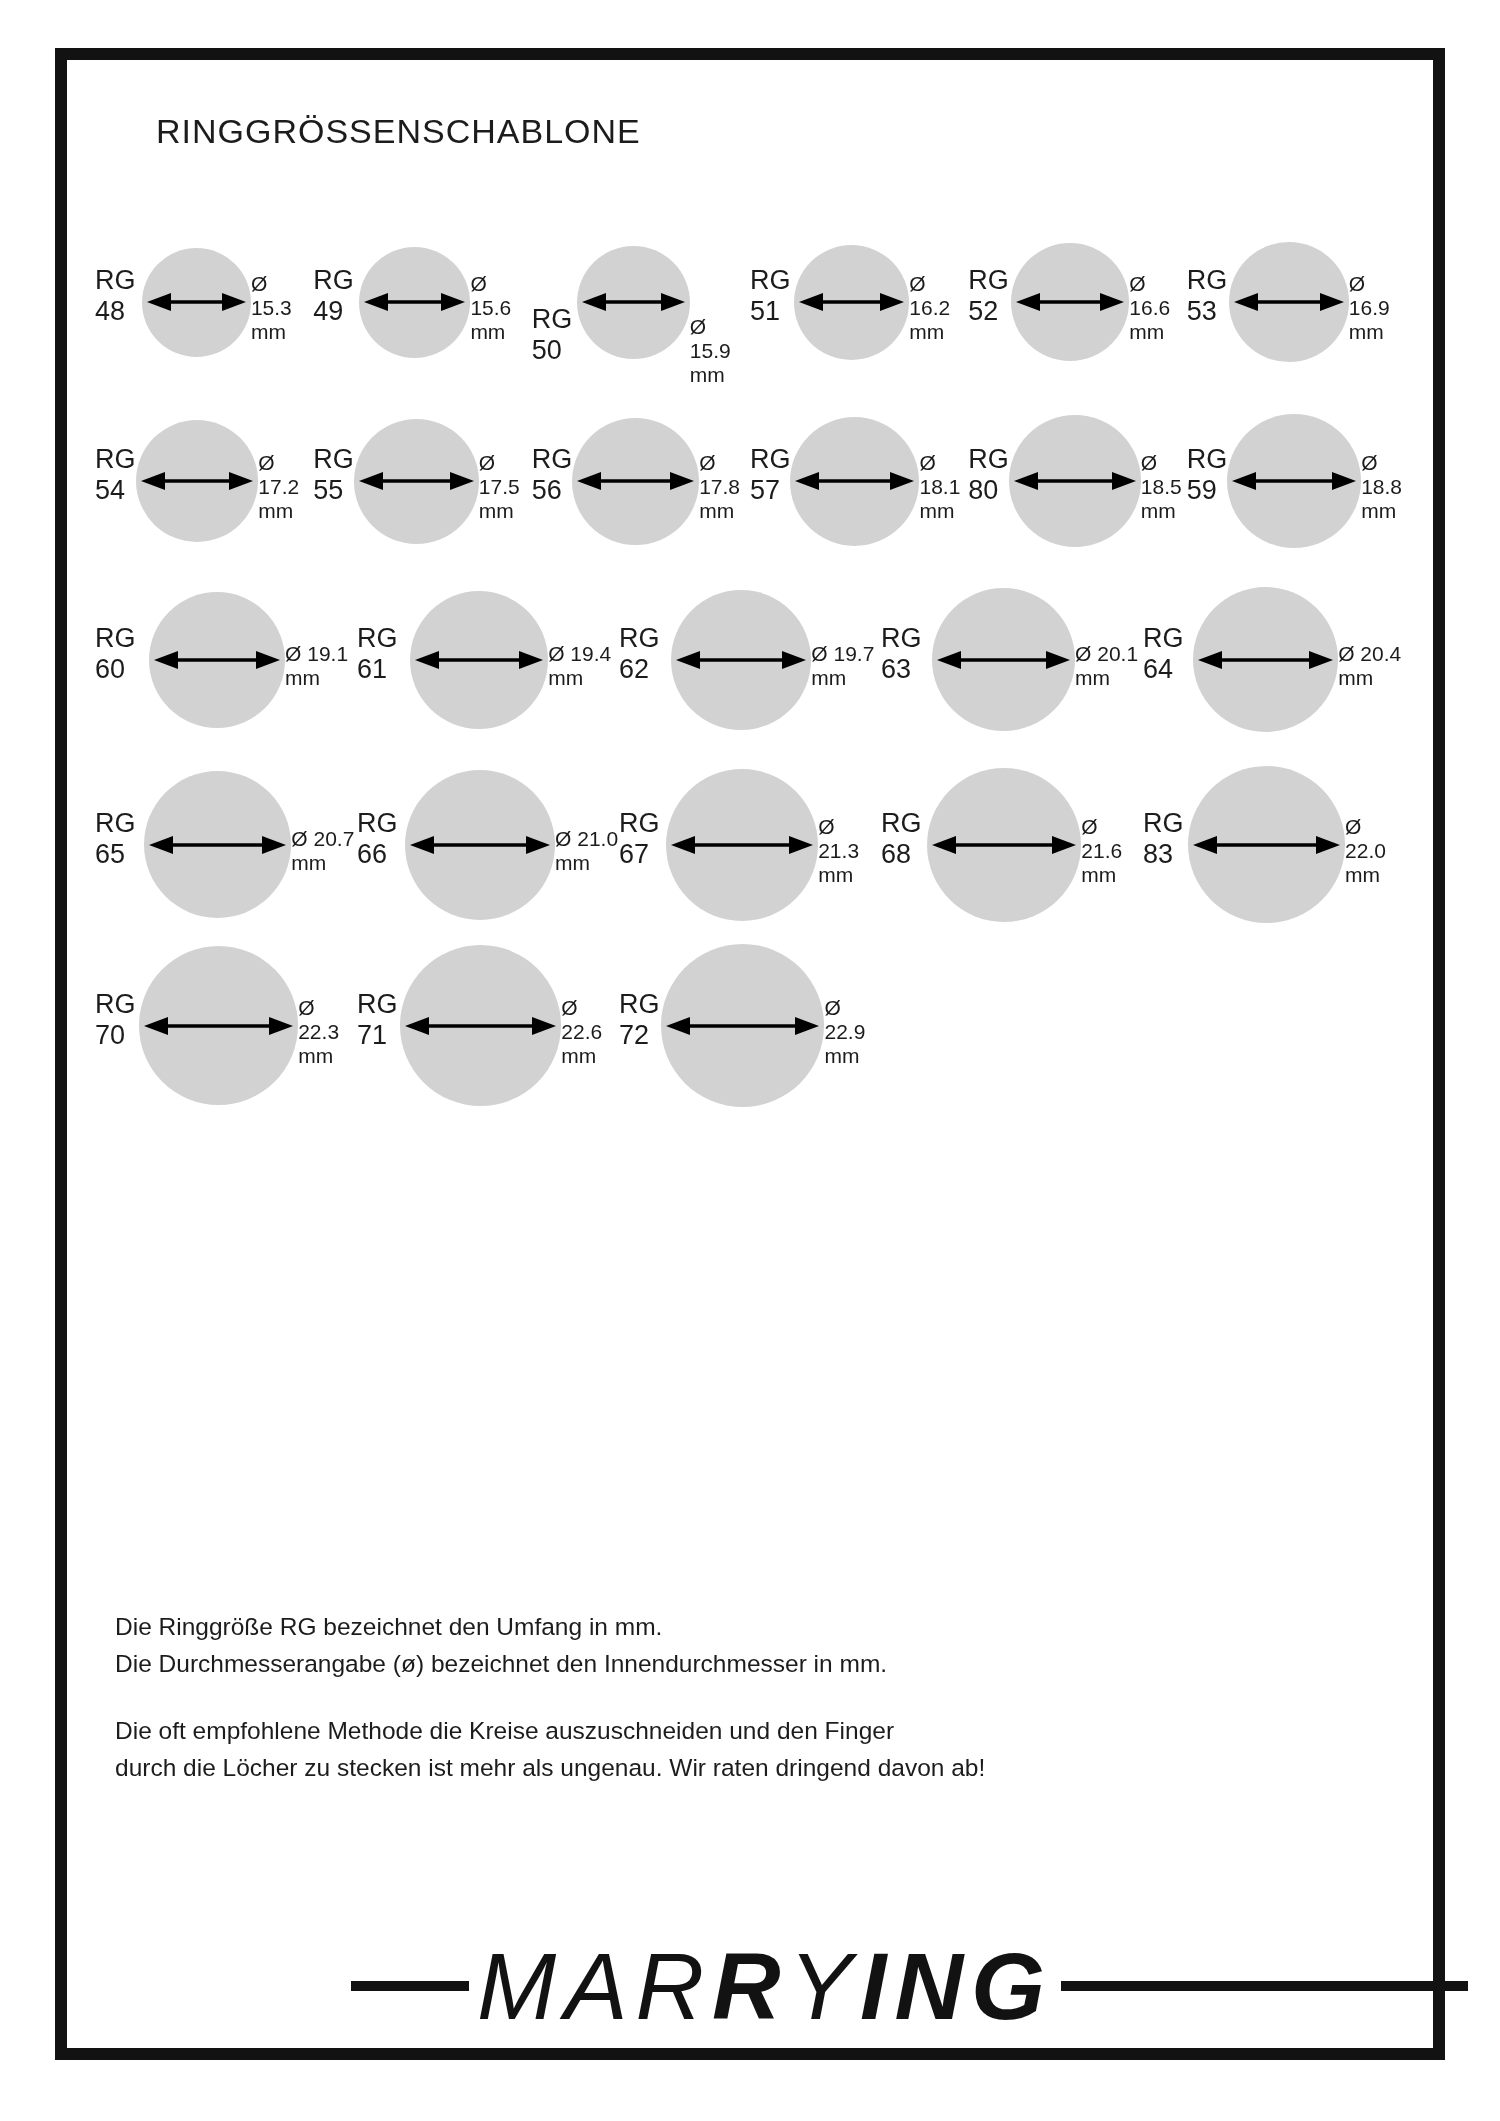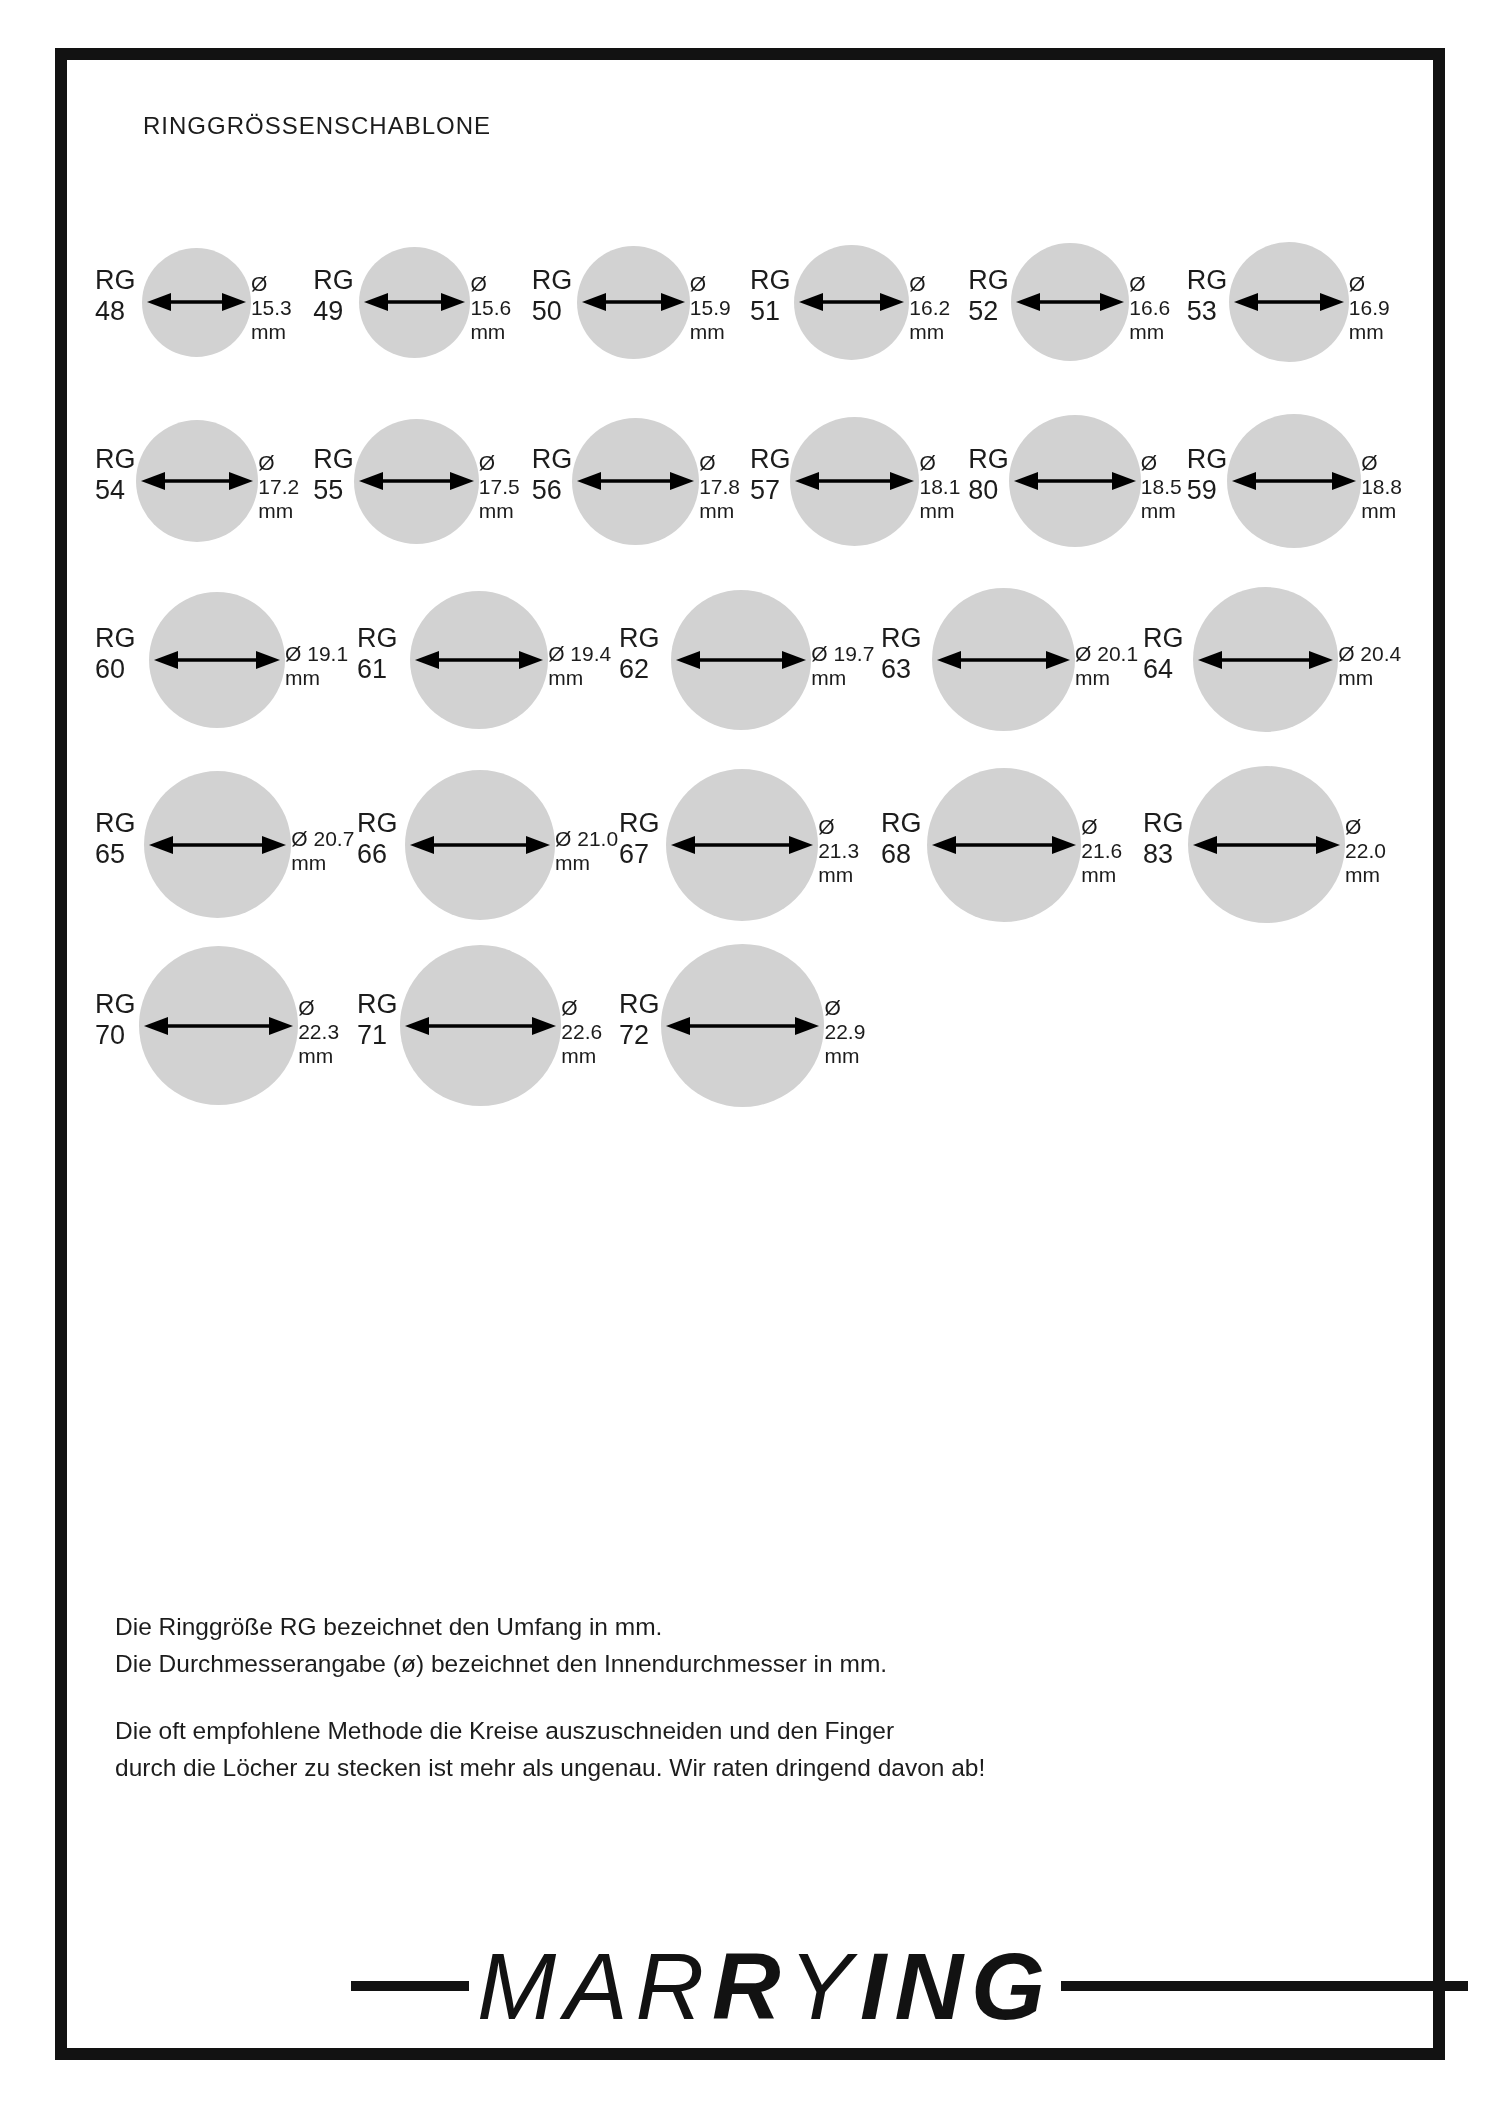--- a/index.html
+++ b/index.html
@@ -7,22 +7,22 @@
   body {
     width:1500px; height:2121px; position:relative;
     font-family:"Liberation Sans", sans-serif;
     color:#1a1a1a;
   }
   .frame {
     position:absolute; left:55px; top:48px; width:1390px; height:2012px;
     border:12px solid #121212;
   }
   .page-title {
-    position:absolute; left:143px; top:112px;
-    font-size:24px; letter-spacing:1px; color:#1c1c1c;
+    position:absolute; left:156px; top:112px;
+    font-size:34px; letter-spacing:1px; color:#1c1c1c;
   }
   #rings-grid {
     position:absolute; left:95px; top:240px; width:1310px;
   }
   .ring-row { display:flex; justify-content:flex-start; }
   .ring-cell {
     display:flex; flex-direction:row; align-items:center;
   }
   .rg-name {
     height:34px; font-size:27px; color:#1c1c1c;
@@ -84,21 +84,21 @@
           <div class="circle" style="width:111px;height:111px;background:#d2d2d2">
             <svg width="103" height="26" viewBox="0 0 103 26">
               <line x1="21" y1="13" x2="82" y2="13" stroke="#000000" stroke-width="3.6"></line>
               <polygon points="1,13 25,4 25,22" fill="#000000"></polygon>
               <polygon points="102,13 78,4 78,22" fill="#000000"></polygon>
             </svg>
           </div>
         </div>
         <div class="rg-dia">Ø 15.6 mm</div>
       </div>
-      <div class="ring-cell" style="width: 16.6667%;">
+      <div class="ring-cell" style="width: 16.6667%; align-items: flex-end;">
         <div class="rg-name">RG 50</div>
         <div class="circle-zone" style="height:124px">
           <div class="circle" style="width:113px;height:113px;background:#d2d2d2">
             <svg width="105" height="26" viewBox="0 0 105 26">
               <line x1="21" y1="13" x2="84" y2="13" stroke="#000000" stroke-width="3.6"></line>
               <polygon points="1,13 25,4 25,22" fill="#000000"></polygon>
               <polygon points="104,13 80,4 80,22" fill="#000000"></polygon>
             </svg>
           </div>
         </div>

